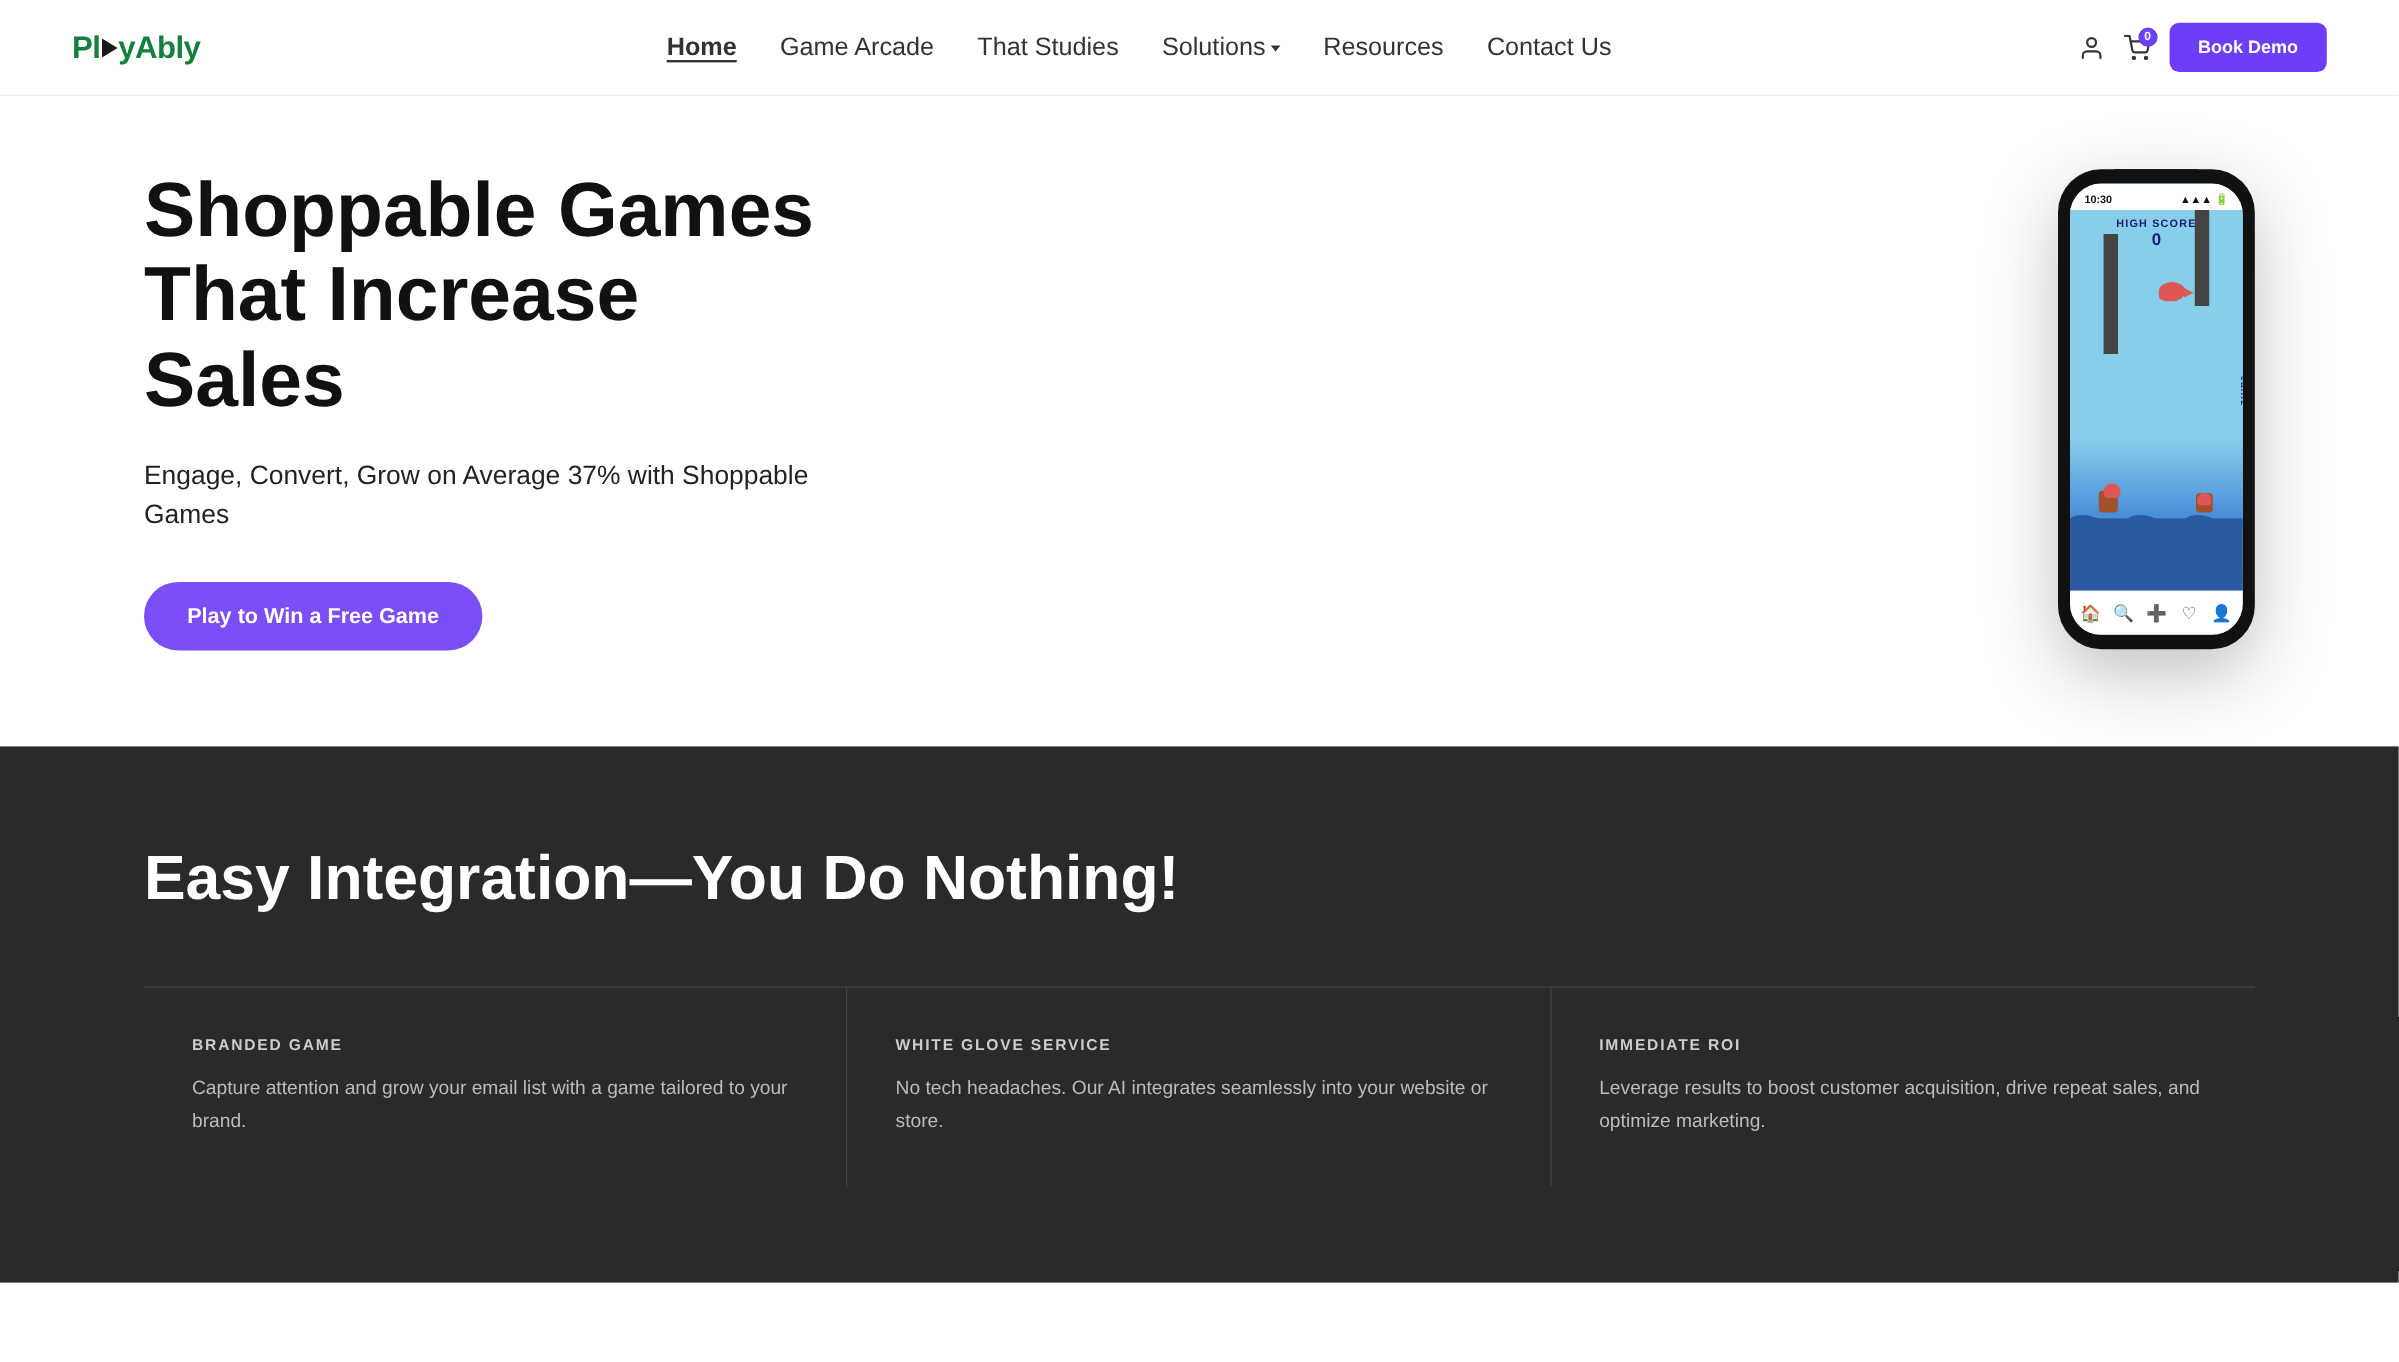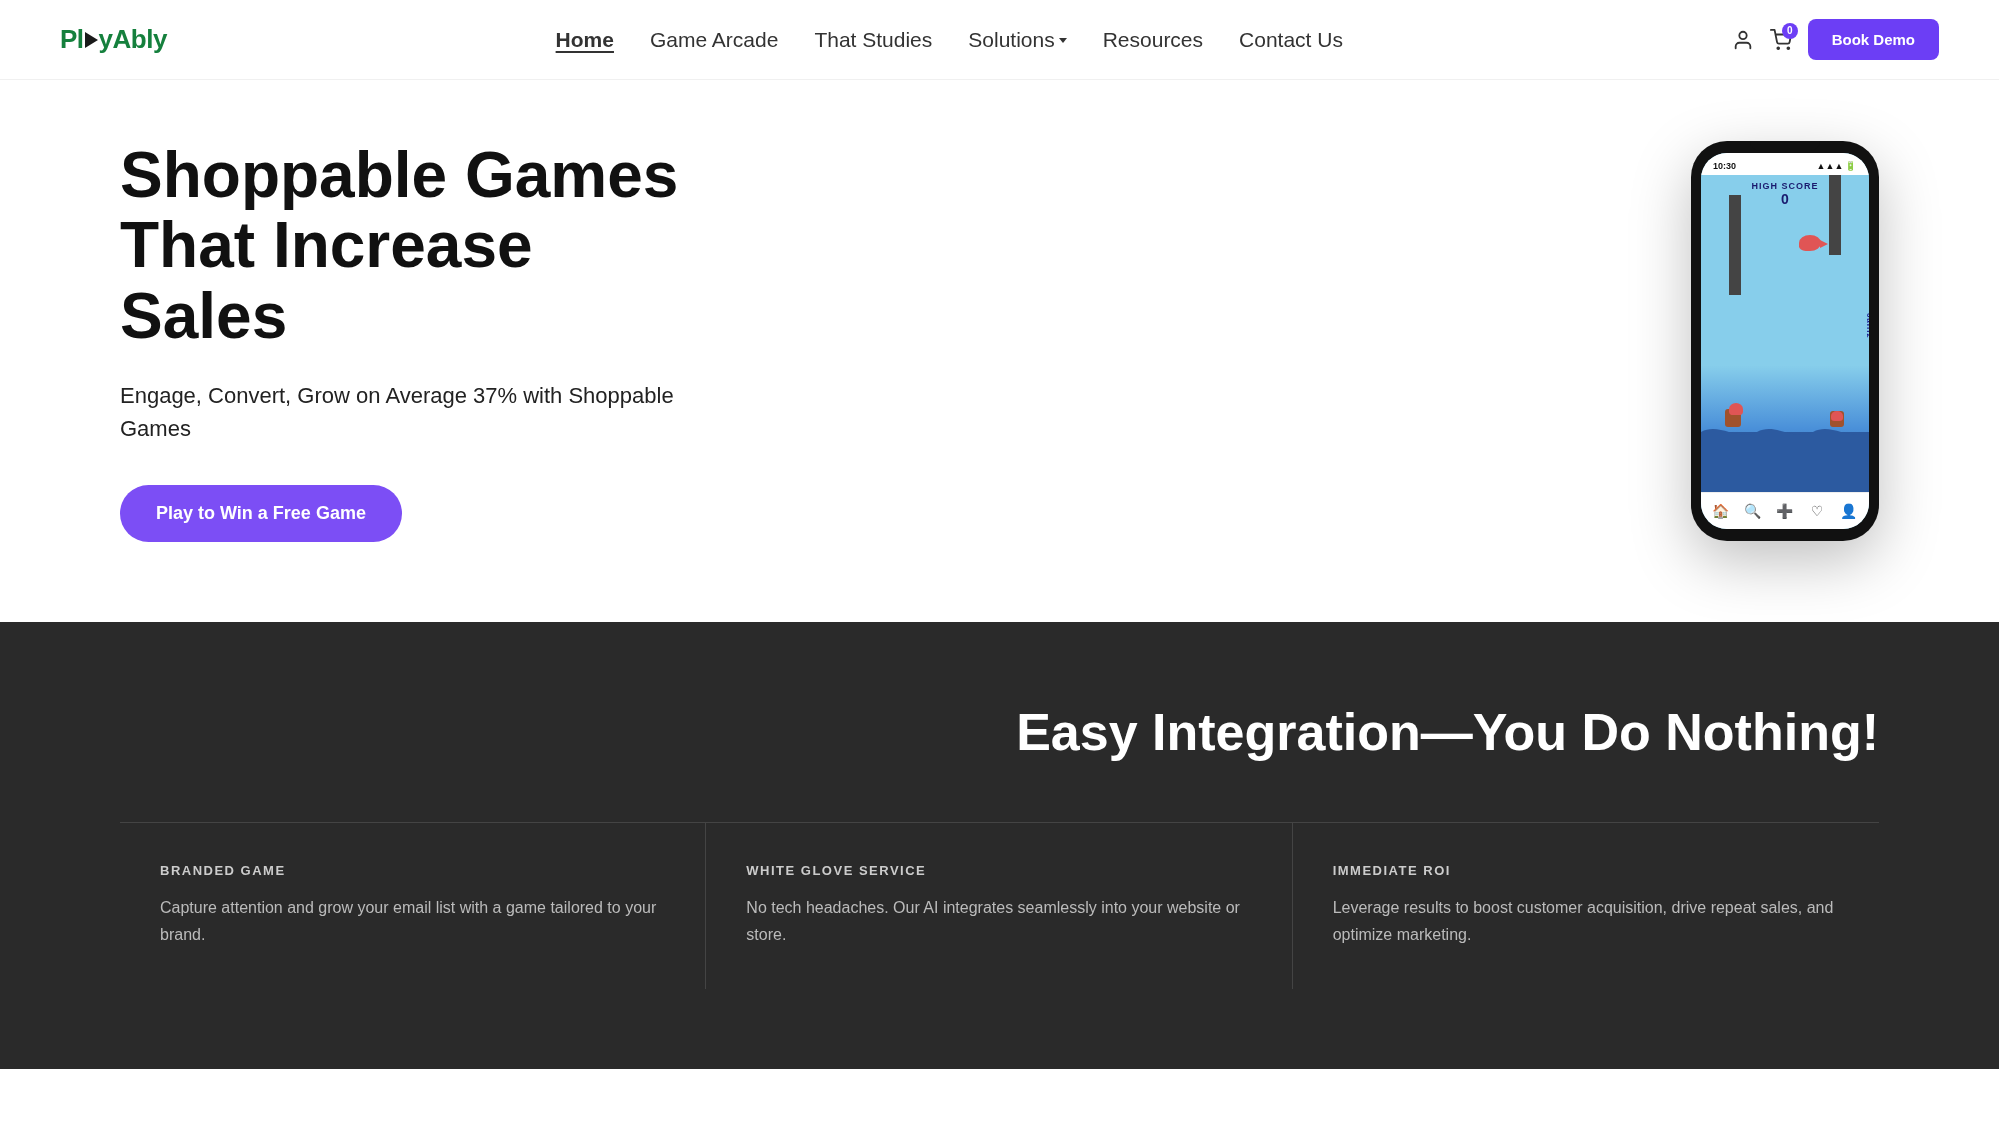--- a/index.html
+++ b/index.html
@@ -145,21 +145,21 @@
       cursor: pointer;
     }
 
     
     .phone-container {
       display: flex;
       justify-content: center;
       align-items: center;
     }
     .phone {
-      width: 188px;
+      width: 164px;
       height: 400px;
       background: #111;
       border-radius: 36px;
       padding: 12px 10px;
       position: relative;
       box-shadow: 0 20px 60px rgba(0,0,0,0.25);
     }
     .phone-notch {
       width: 70px;
       height: 10px;
@@ -236,21 +236,20 @@
     .dark-section {
       background: #2a2a2a;
       color: #fff;
       padding: 80px 120px;
     }
     .dark-section-title {
       font-size: 52px;
       font-weight: 900;
       color: #fff;
       margin-bottom: 60px;
-      text-align: right;
     }
     .cards-grid {
       display: grid;
       grid-template-columns: repeat(3, 1fr);
       gap: 0;
     }
     .card {
       padding: 40px;
       border-top: 1px solid #444;
     }

